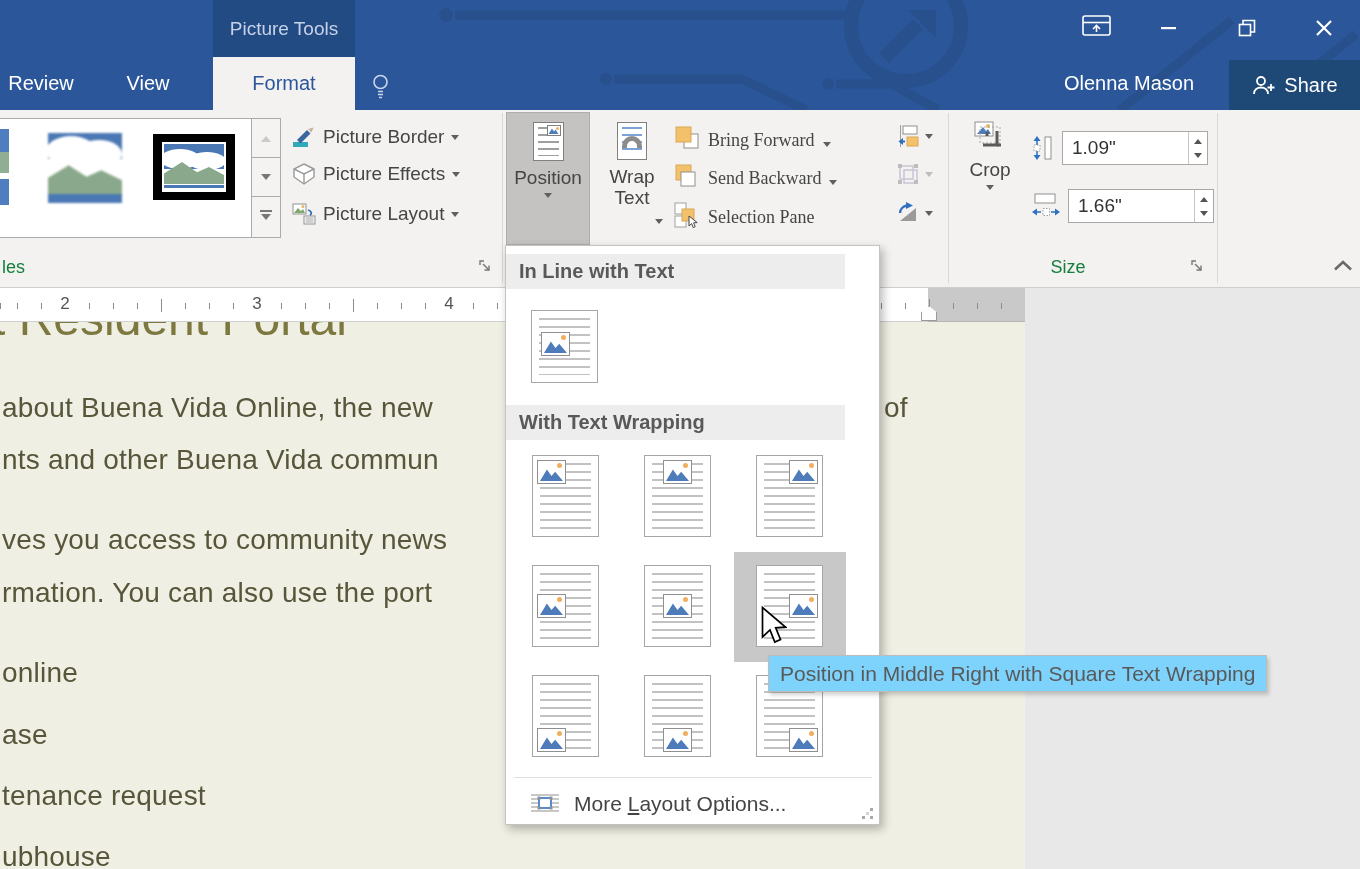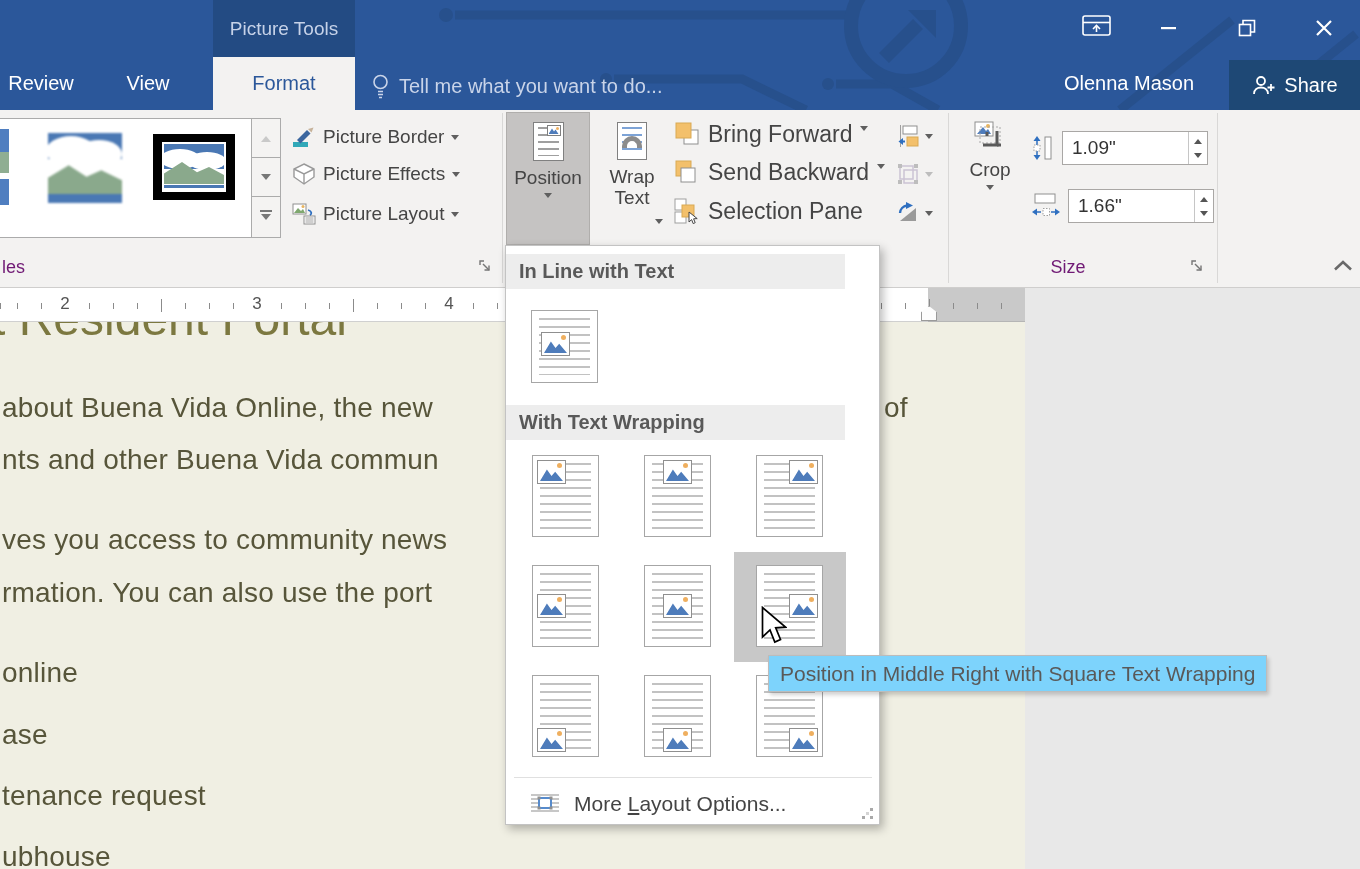--- a/index.html
+++ b/index.html
@@ -71,39 +71,39 @@
   .minidoc { margin-top:9px; position:relative; width:31px; height:39px; background:#fff; border:1px solid #808080; }
   .minidoc::before { content:""; position:absolute; inset:4px; background:repeating-linear-gradient(to bottom,#9f9f9f 0 2px,transparent 2px 7px); }
   .mini-img { position:absolute; right:2px; top:2px; width:14px; height:11px; background:#fff; border:1px solid #808080; z-index:2; }
   .mini-img::before { content:""; position:absolute; right:1px; top:1px; width:3px; height:3px; border-radius:50%; background:#efaf5f; }
   .mini-img::after { content:""; position:absolute; left:1px; right:1px; bottom:1px; height:6px; background:#4e7cbb; clip-path:polygon(0 100%,35% 10%,55% 60%,70% 25%,100% 100%); }
   .wrapdoc { margin-top:10px; position:relative; width:30px; height:38px; background:#fff; border:1px solid #808080; }
   .wrapdoc::before { content:""; position:absolute; inset:4px; background:repeating-linear-gradient(to bottom,#7da3d6 0 2px,transparent 2px 7px); }
   .arch { position:absolute; left:4px; top:13px; width:20px; height:12px; background:#fff; border:5px solid #8c8c8c; border-bottom:none; border-radius:11px 11px 0 0; z-index:2; }
 
   
-  .arr { position:absolute; left:674px; height:30px; display:flex; align-items:flex-start; gap:8px; font-size:23px; color:#454545; }
+  .arr { position:absolute; left:674px; height:30px; display:flex; align-items:flex-end; gap:8px; font-size:18px; color:#454545;font-family:Liberation Serif, serif; }
   #bf { top:11px; } #sb { top:49px; } #sp { top:88px; }
   .alx { position:absolute; left:896px; height:30px; display:flex; align-items:center; gap:5px; }
   #align-btn { top:11px; } #group-btn { top:49px; } #rotate-btn { top:88px; }
 
   
   #crop-btn { position:absolute; left:956px; top:4px; width:68px; height:128px; display:flex; flex-direction:column; align-items:center; }
   #crop-btn .bigbtn-label { margin-top:7px; }
   .szrow { position:absolute; left:1032px; display:flex; align-items:center; gap:8px; }
   #h-row { top:21px; } #w-row { top:79px; }
   .szbox { position:relative; width:146px; height:34px; background:#fff; border:1px solid #a9a7a5; }
   .szinput { position:absolute; left:0; top:0; width:124px; height:32px; border:none; font-size:19px; color:#333; padding-left:9px; font-family:"Liberation Sans",sans-serif; background:transparent; outline:none; }
   .spin { position:absolute; right:0; top:0; width:19px; height:32px; border-left:1px solid #c6c6c6; display:flex; flex-direction:column; }
   .spin > div { flex:1; display:flex; align-items:center; justify-content:center; }
   .sp-up { width:0; height:0; border:4px solid transparent; border-bottom:5px solid #555; margin-bottom:2px; }
   .sp-dn { width:0; height:0; border:4px solid transparent; border-top:5px solid #555; margin-top:2px; }
 
   
-  .grplabel { position:absolute; top:147px; font-size:18px; color:#701a75; }
+  .grplabel { position:absolute; top:147px; font-size:18px; color:#15803d; }
   #lbl-styles { left:2px; }
   #lbl-size { left:1028px; width:80px; text-align:center; }
   .launcher { position:absolute; top:149px; width:16px; height:16px; }
   #launch-styles { left:478px; } #launch-size { left:1190px; }
   #collapse { position:absolute; left:1332px; top:148px; width:24px; height:16px; }
 
   
   #ruler-white { position:absolute; left:0; top:288px; width:928px; height:34px; background:#fff; border-bottom:1px solid #d0d0d0; z-index:5; }
   #ruler-gray { position:absolute; left:928px; top:288px; width:97px; height:34px; background:#c9c9c9; border-bottom:1px solid #b5b5b5; z-index:5; }
   #ruler-ticks { position:absolute; left:0; top:303px; width:1025px; height:6px; z-index:5;
@@ -214,21 +214,20 @@
     </div>
     <div id="tab-format" class="tab">
       <span>Format</span>
     </div>
 
     <div id="tellme">
       <svg width="17" height="27" viewBox="0 0 17 27" fill="none" stroke="#c9d4e9" stroke-width="1.6">
         <circle cx="8.5" cy="9" r="6.5"></circle>
           <path d="M6 18.5 h5 M6 21.5 h5 M7 24.5 h3"></path>
       </svg>
-      <span>Tell me what you want to do...</span>
     </div>
 
     <div id="username">
       <span>Olenna Mason</span>
     </div>
     <div id="share">
       <svg width="25" height="24" viewBox="0 0 25 24" fill="none" stroke="#fff" stroke-width="1.8">
         <circle cx="10" cy="8" r="4"></circle>
           <path d="M3 21 c0-4.5 3.5-6.5 7-6.5 s7 2 7 6.5"></path>
           <path d="M20 11 v7 M16.5 14.5 h7"></path>

